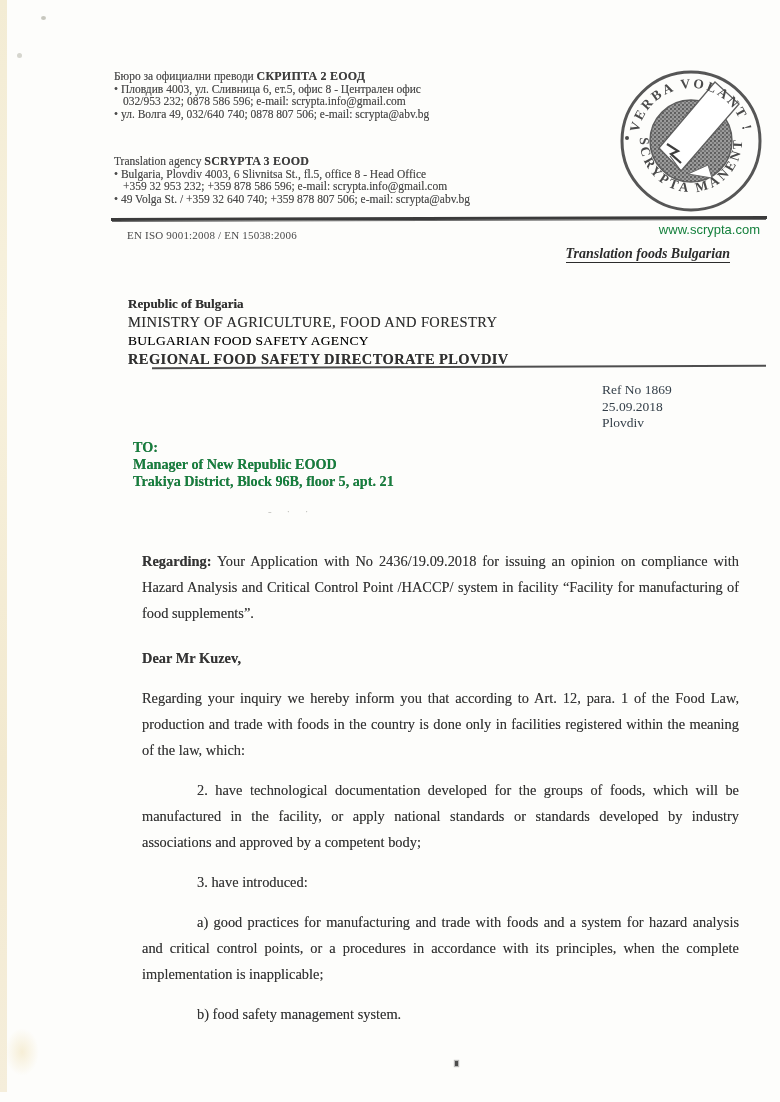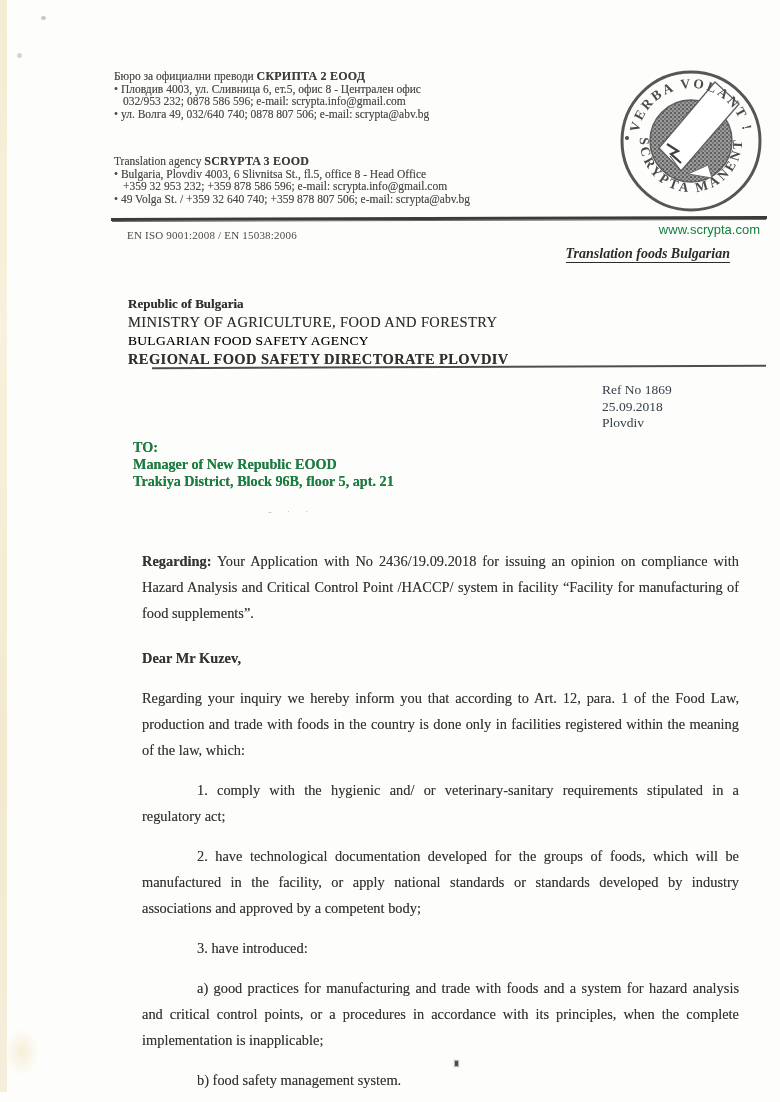--- a/index.html
+++ b/index.html
@@ -139,21 +139,20 @@
     <div>TO:</div>
     <div>Manager of New Republic EOOD</div>
     <div>Trakiya District, Block 96B, floor 5, apt. 21</div>
   </div>
   <div class="smudge" style="left:268px;top:505px;">‐ ·  ·</div>
 
   <div class="body-text">
     <p class="regarding"><span class="b">Regarding:</span><span> Your Application with No 2436/19.09.2018 for issuing an opinion on compliance with Hazard Analysis and Critical Control Point /HACCP/ system in facility “Facility for manufacturing of food supplements”.</span></p>
     <p class="salutation">Dear Mr Kuzev,</p>
     <p>Regarding your inquiry we hereby inform you that according to Art. 12, para. 1 of the Food Law, production and trade with foods in the country is done only in facilities registered within the meaning of the law, which:</p>
-    <p class="li">1. comply with the hygienic and/ or veterinary-sanitary requirements stipulated in a regulatory act;</p>
     <p class="li">2. have technological documentation developed for the groups of foods, which will be manufactured in the facility, or apply national standards or standards developed by industry associations and approved by a competent body;</p>
     <p class="li">3. have introduced:</p>
     <p class="li">a) good practices for manufacturing and trade with foods and a system for hazard analysis and critical control points, or a procedures in accordance with its principles, when the complete implementation is inapplicable;</p>
     <p class="li">b) food safety management system.</p>
   </div>
 
   <div class="dotmark"></div>
 </div>
 
 </body></html>

